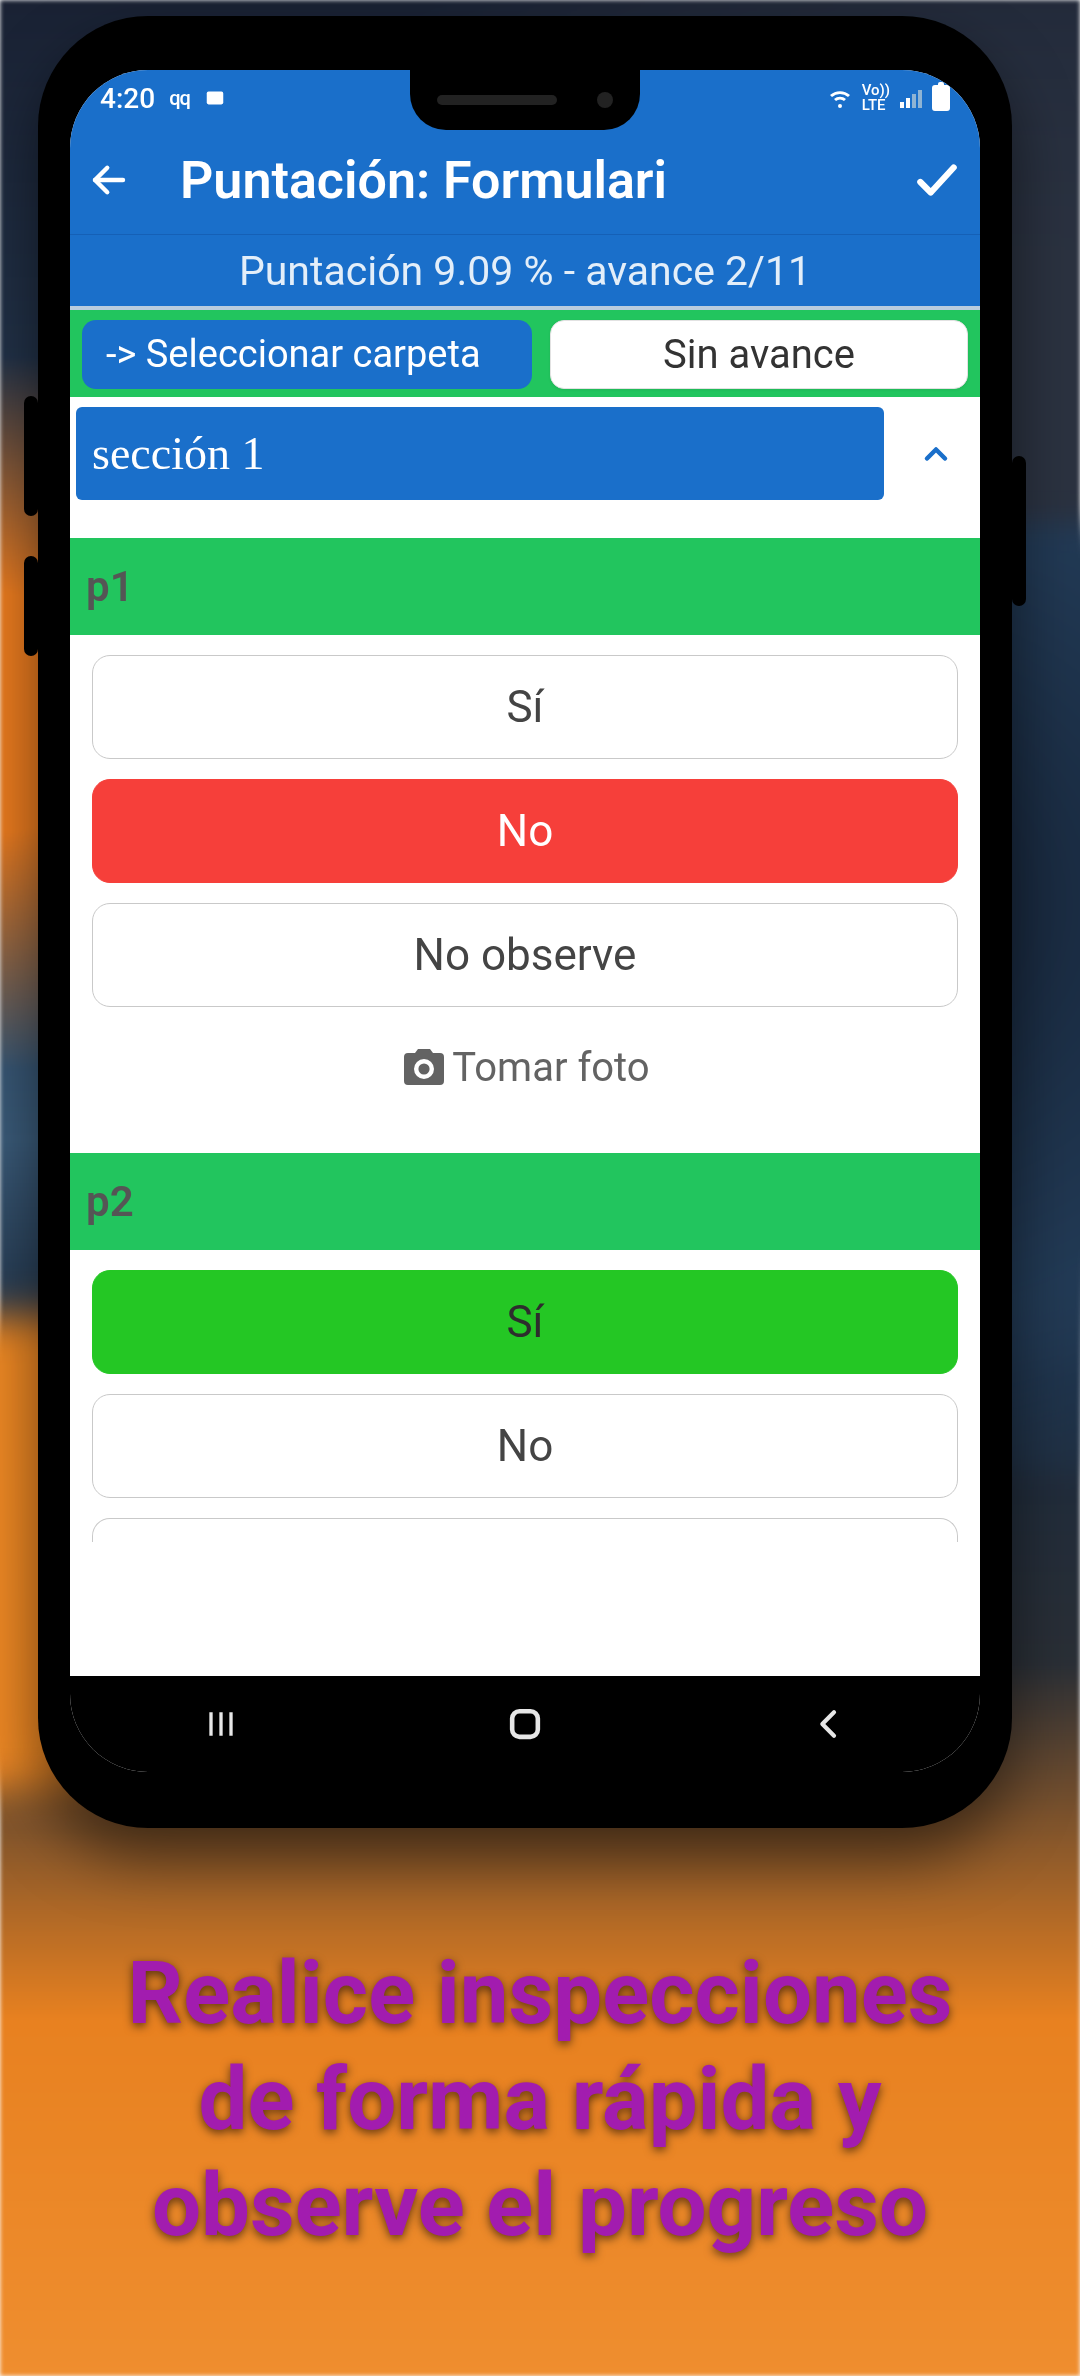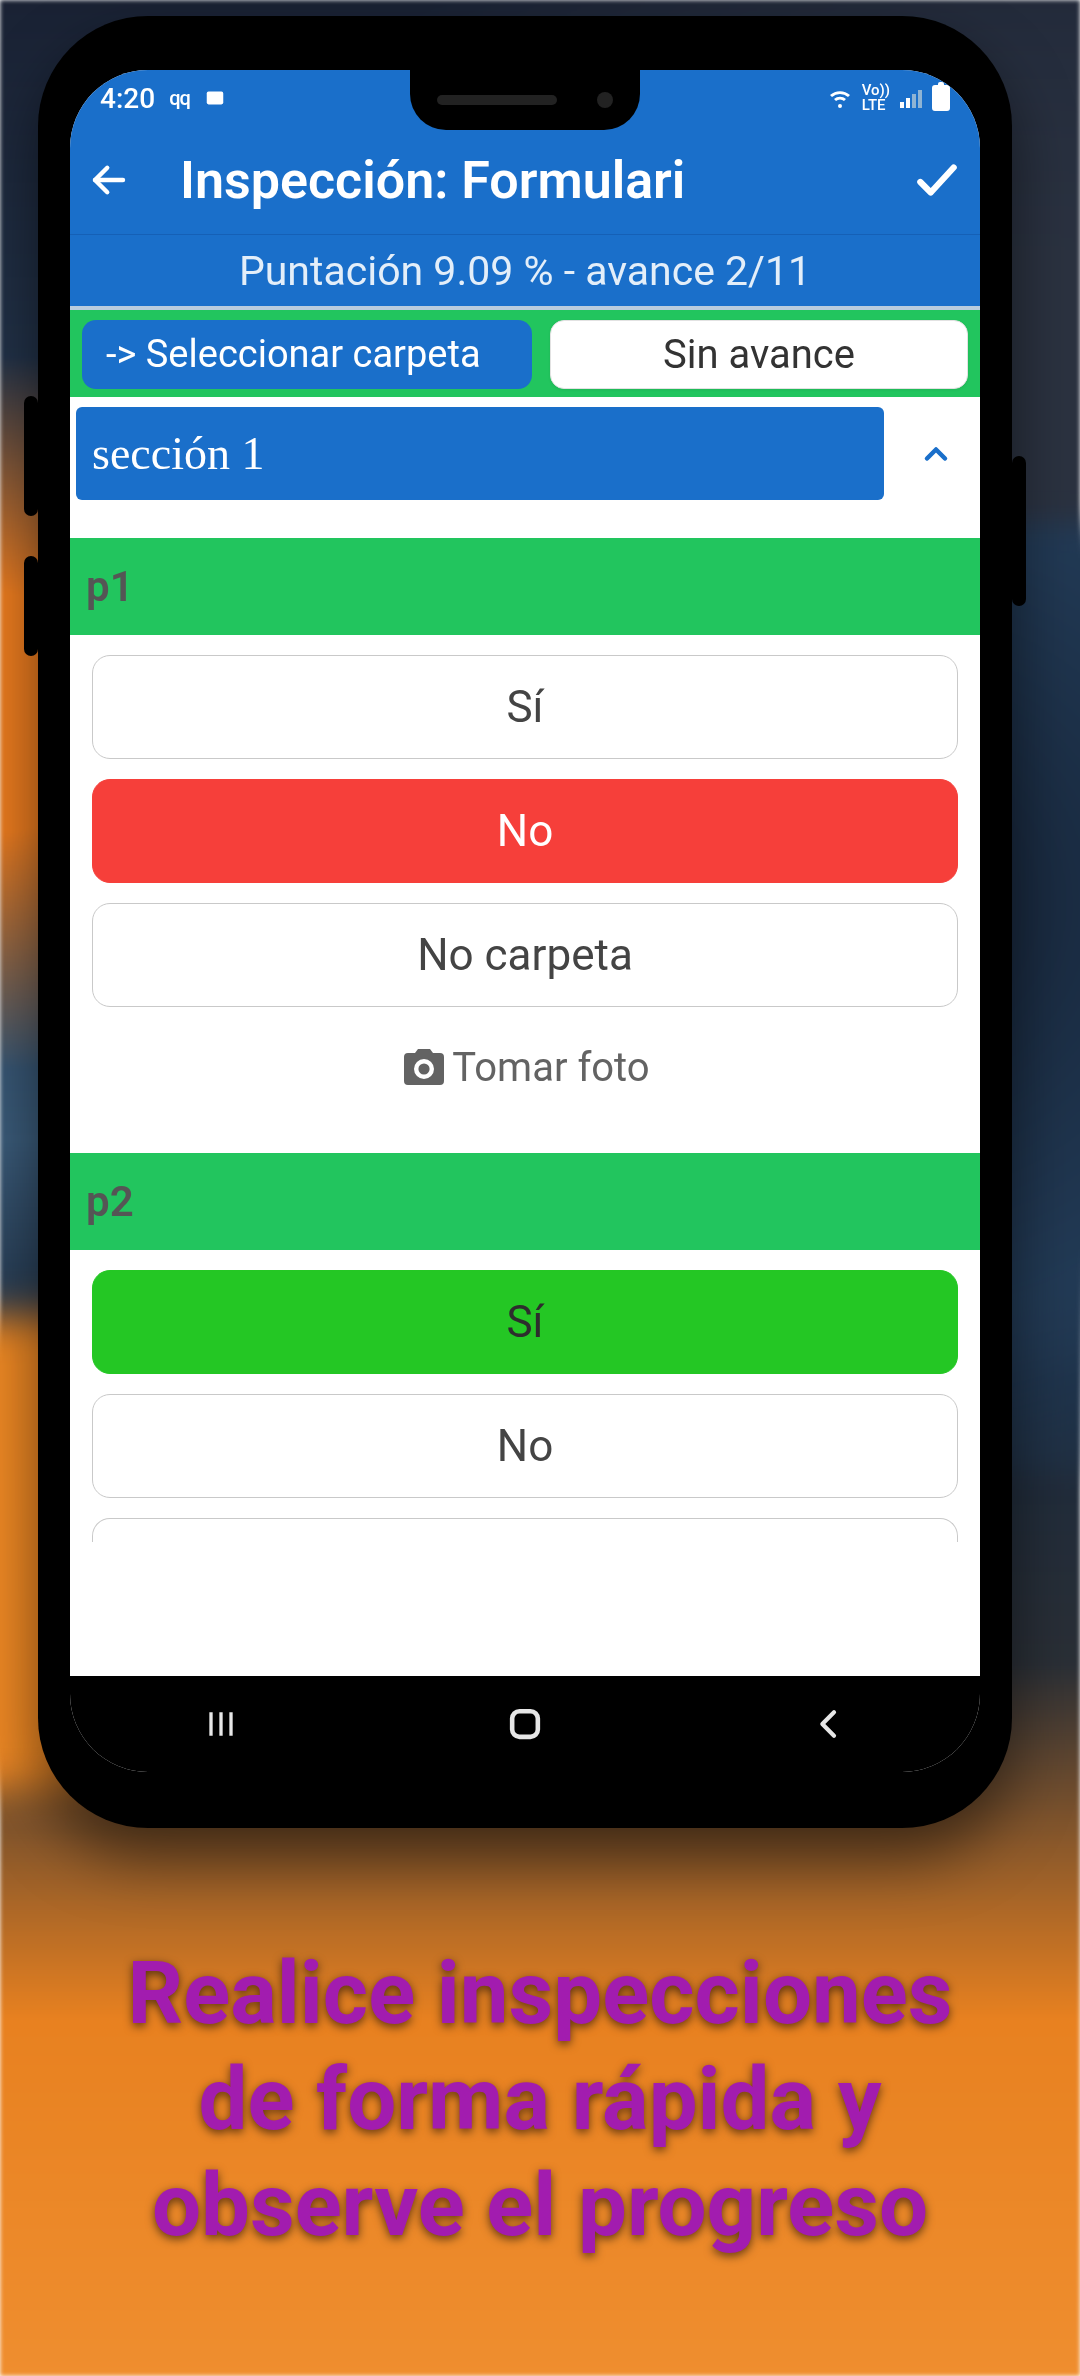--- a/index.html
+++ b/index.html
@@ -184,21 +184,21 @@
       </div>
     </div>
 
     <div class="appbar">
       <span class="back">
         <svg width="42" height="42" viewBox="0 0 24 24" fill="none" stroke="#fff" stroke-width="2.5" stroke-linecap="round" stroke-linejoin="round">
             <line x1="20" y1="12" x2="4" y2="12"></line>
             <polyline points="11 5 4 12 11 19"></polyline>
           </svg>
       </span>
-      <span class="title">Inspección: Formulari</span>
+      <span class="title">Puntación: Formulari</span>
       <span>
         <svg width="50" height="50" viewBox="0 0 24 24" fill="none" stroke="#fff" stroke-width="3" stroke-linecap="round" stroke-linejoin="round">
             <polyline points="4 13 9 18 20 6"></polyline>
           </svg>
       </span>
     </div>
 
     <div class="score">
       <span>Puntación 9.09 % - avance 2/11</span>
     </div>
@@ -227,21 +227,21 @@
       <span>p1</span>
     </div>
     <div class="answers">
       <div class="answer">
         <span>Sí</span>
       </div>
       <div class="answer sel-red">
         <span>No</span>
       </div>
       <div class="answer">
-        <span>No carpeta</span>
+        <span>No observe</span>
       </div>
     </div>
 
     <div class="takephoto">
       <svg width="48" height="48" viewBox="0 0 24 24" fill="#636363">
           <path d="M9 3l-1.5 2H4a2 2 0 00-2 2v12a2 2 0 002 2h16a2 2 0 002-2V7a2 2 0 00-2-2h-3.5L15 3H9zm3 5a5 5 0 110 10 5 5 0 010-10zm0 2.2a2.8 2.8 0 100 5.6 2.8 2.8 0 000-5.6z"></path>
         </svg>
       <span>Tomar foto</span>
     </div>
 

